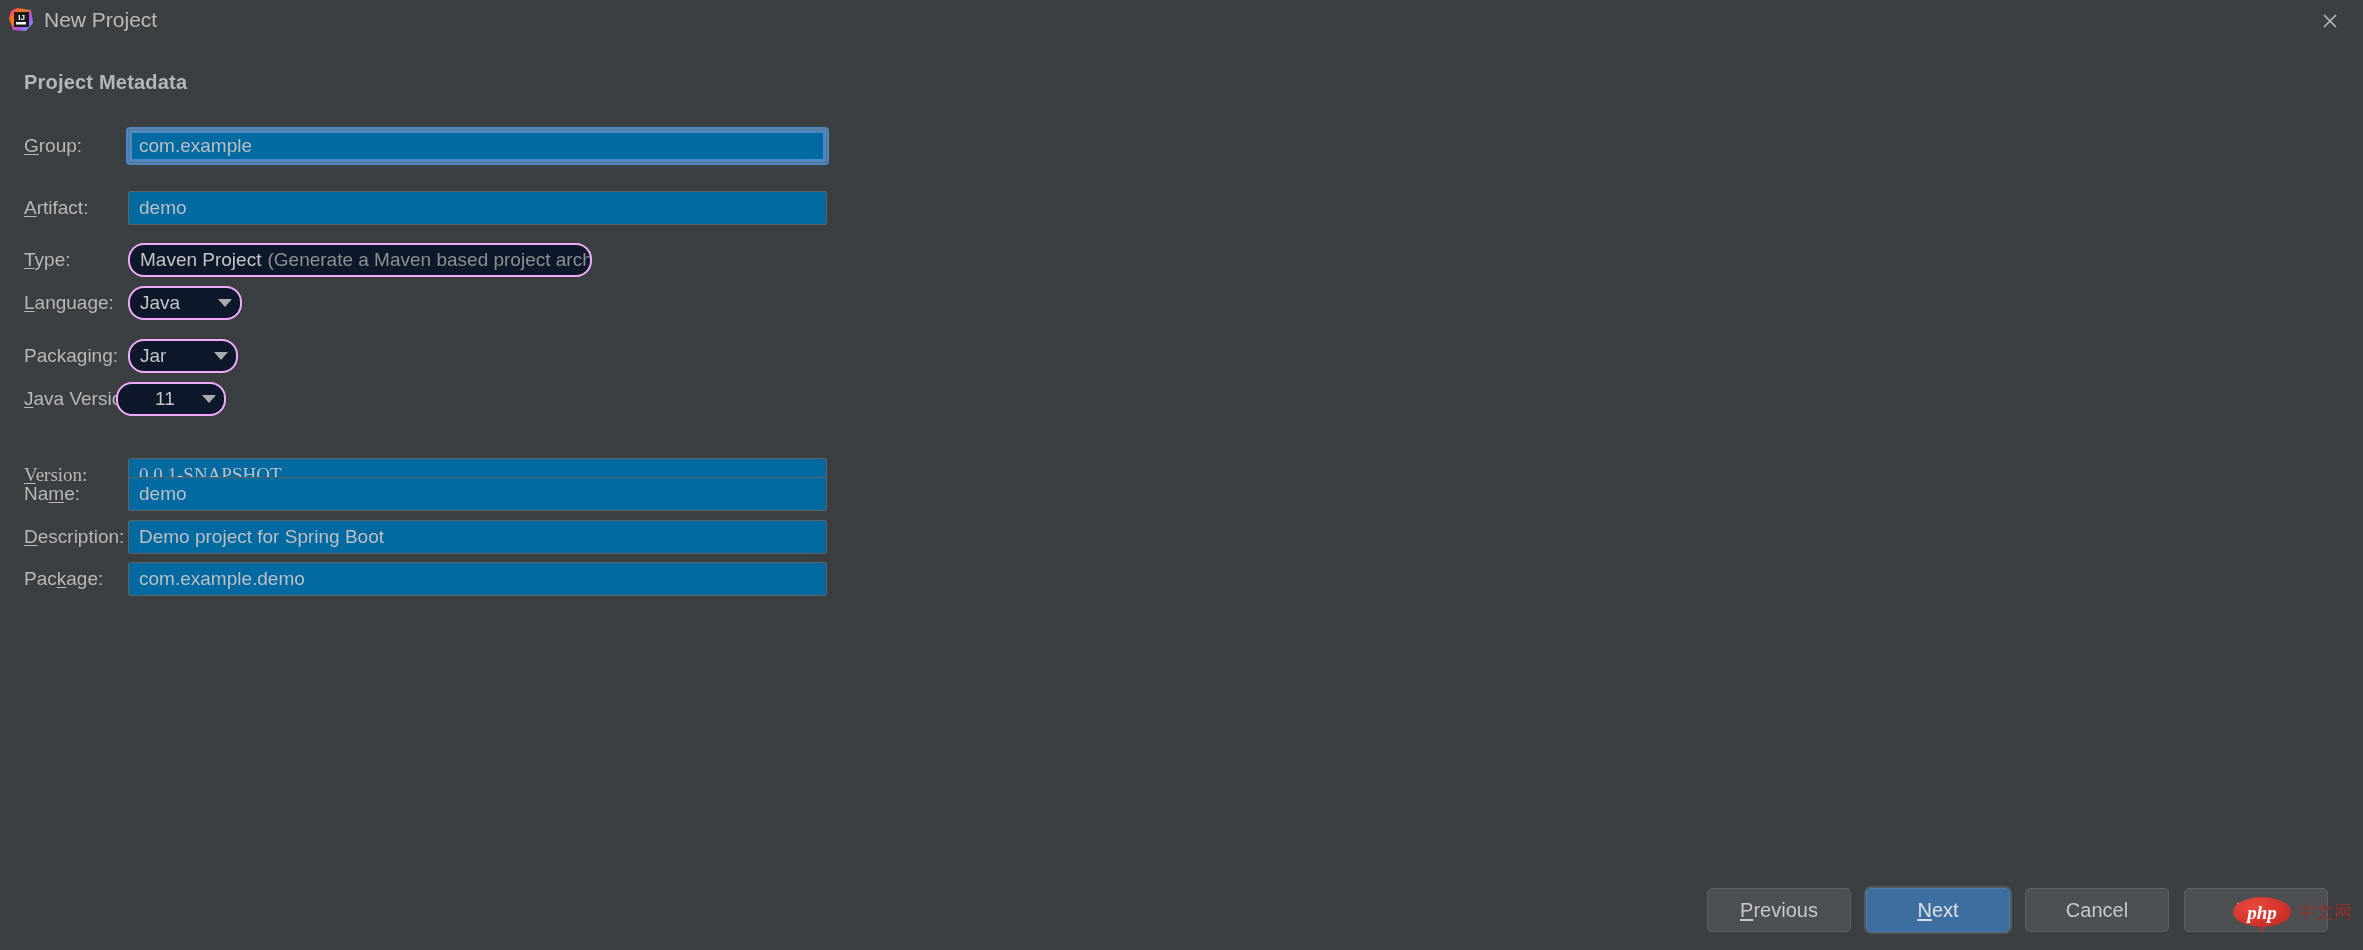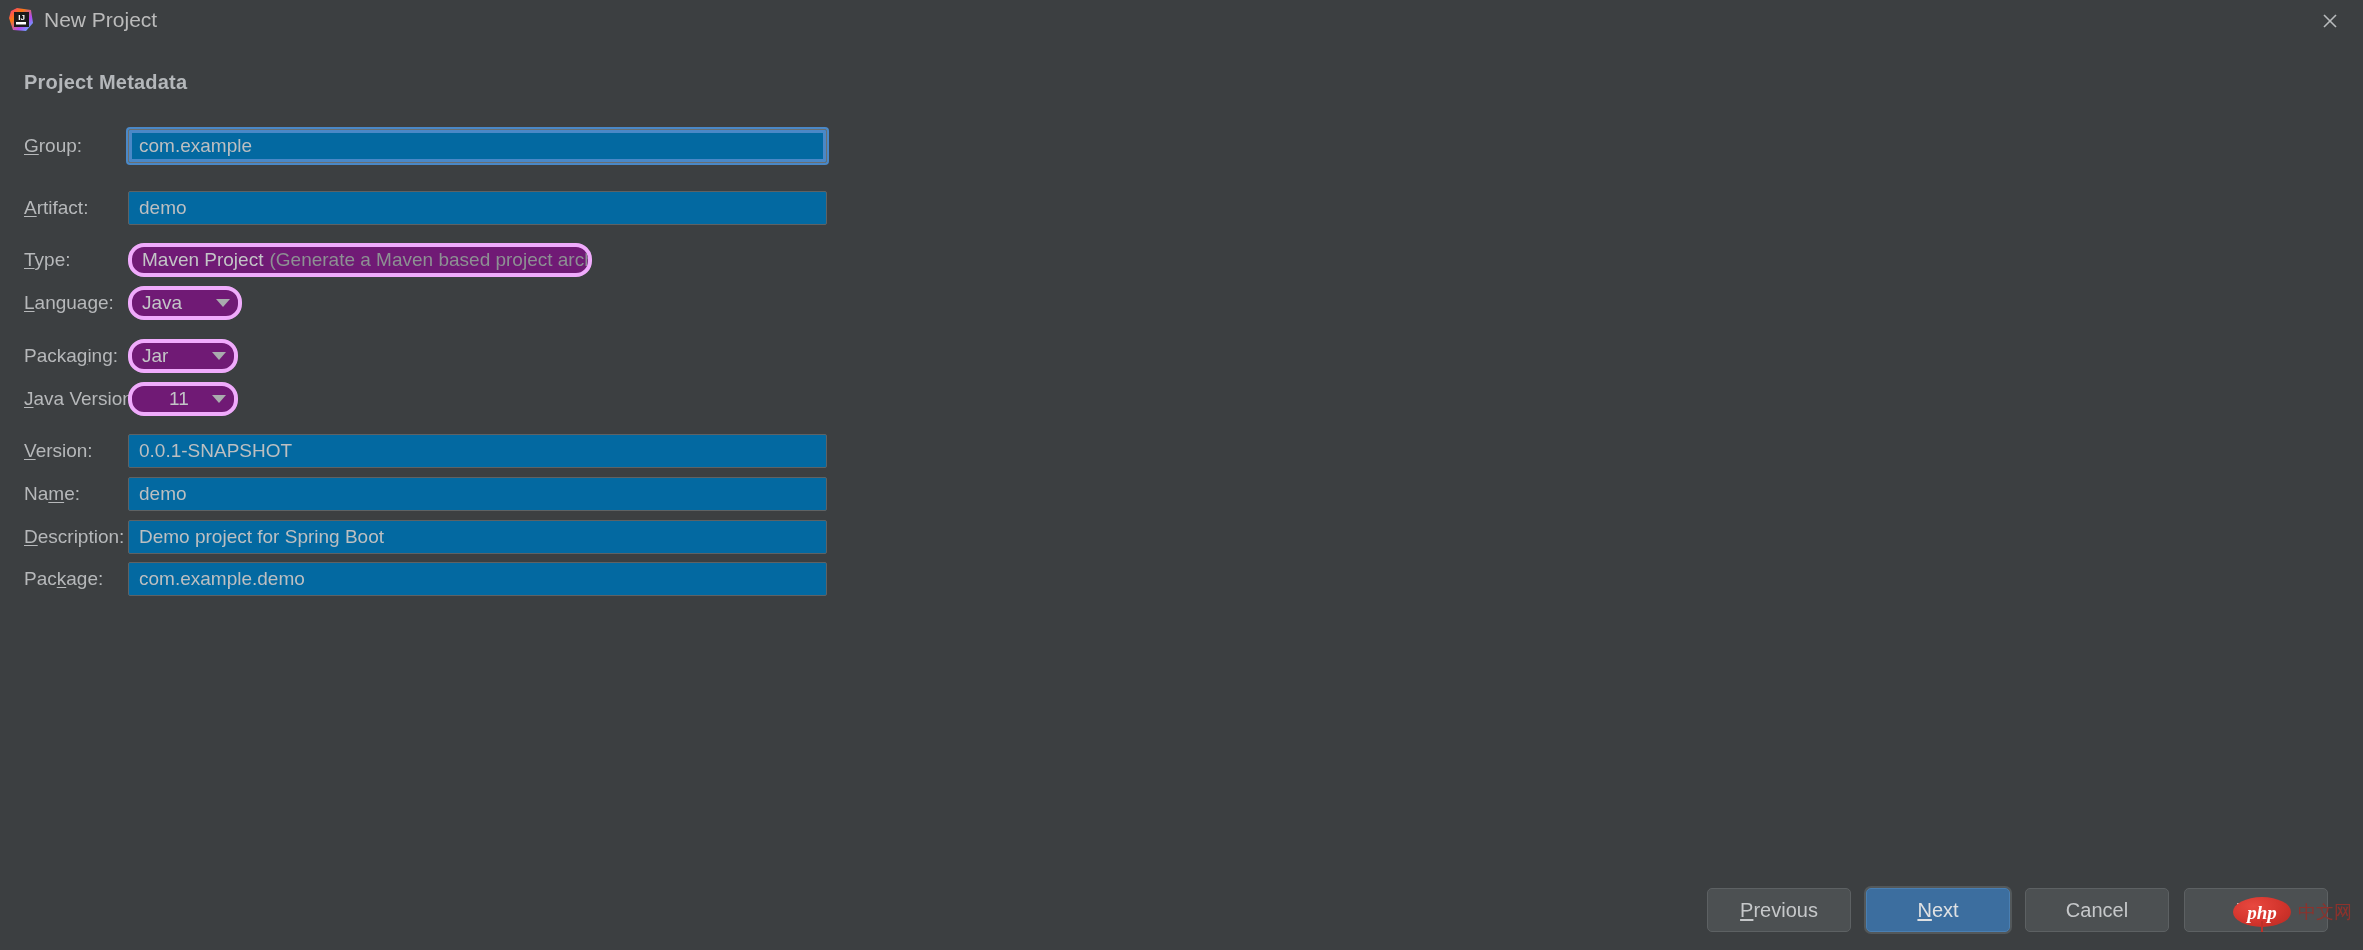--- a/index.html
+++ b/index.html
@@ -67,22 +67,22 @@
   .field.focused {
     border: 1px solid #6a6f71;
     outline: 3px solid #4a88c7;
     outline-offset: -4px;
     box-shadow: 0 0 0 2px #4a88c7;
   }
 
   .combo {
     position: absolute; left: 128px;
     height: 34px;
-    background: #701a75;
-    border: 4px solid #f0abfc;
+    background: #0f172a;
+    border: 2px solid #f0abfc;
     border-radius: 16px;
     display: flex; align-items: center;
     padding: 0 8px 0 10px;
     font-size: 19px; color: #bdbfc1;
     white-space: nowrap; overflow: hidden;
     cursor: pointer;
   }
   .combo .cval { color: #c3c5c7; }
   .combo .chint { color: #8d9093; margin-left: 6px; }
   .combo .arrow {
@@ -199,26 +199,26 @@
     </div>
     <div class="row" style="top: 339px; width: 2363px;">
       <div class="lbl">Packa<u>g</u>ing:</div>
       <div class="combo" style="left: 128px; width: 110px;">
         <span class="cval">Jar</span>
         <span class="arrow"></span>
       </div>
     </div>
     <div class="row" style="top: 382px; width: 2363px;">
       <div class="lbl"><u>J</u>ava Version:</div>
-      <div class="combo" style="left: 128px; width: 110px; padding-left: 37px;">
+      <div class="combo" style="left: 116px; width: 110px; padding-left: 37px;">
         <span class="cval">11</span>
         <span class="arrow"></span>
       </div>
     </div>
-    <div class="row" style="top: 434px; width: 2363px;">
+    <div class="row" style="top: 458px; width: 2363px; font-family: Liberation Serif, serif;">
       <div class="lbl"><u>V</u>ersion:</div>
       <div class="field" style="left: 128px; width: 699px;">0.0.1-SNAPSHOT</div>
     </div>
     <div class="row" style="top: 477px; width: 2363px;">
       <div class="lbl">Na<u>m</u>e:</div>
       <div class="field" style="left: 128px; width: 699px;">demo</div>
     </div>
     <div class="row" style="top: 520px; width: 2363px;">
       <div class="lbl"><u>D</u>escription:</div>
       <div class="field" style="left: 128px; width: 699px;">Demo project for Spring Boot</div>

